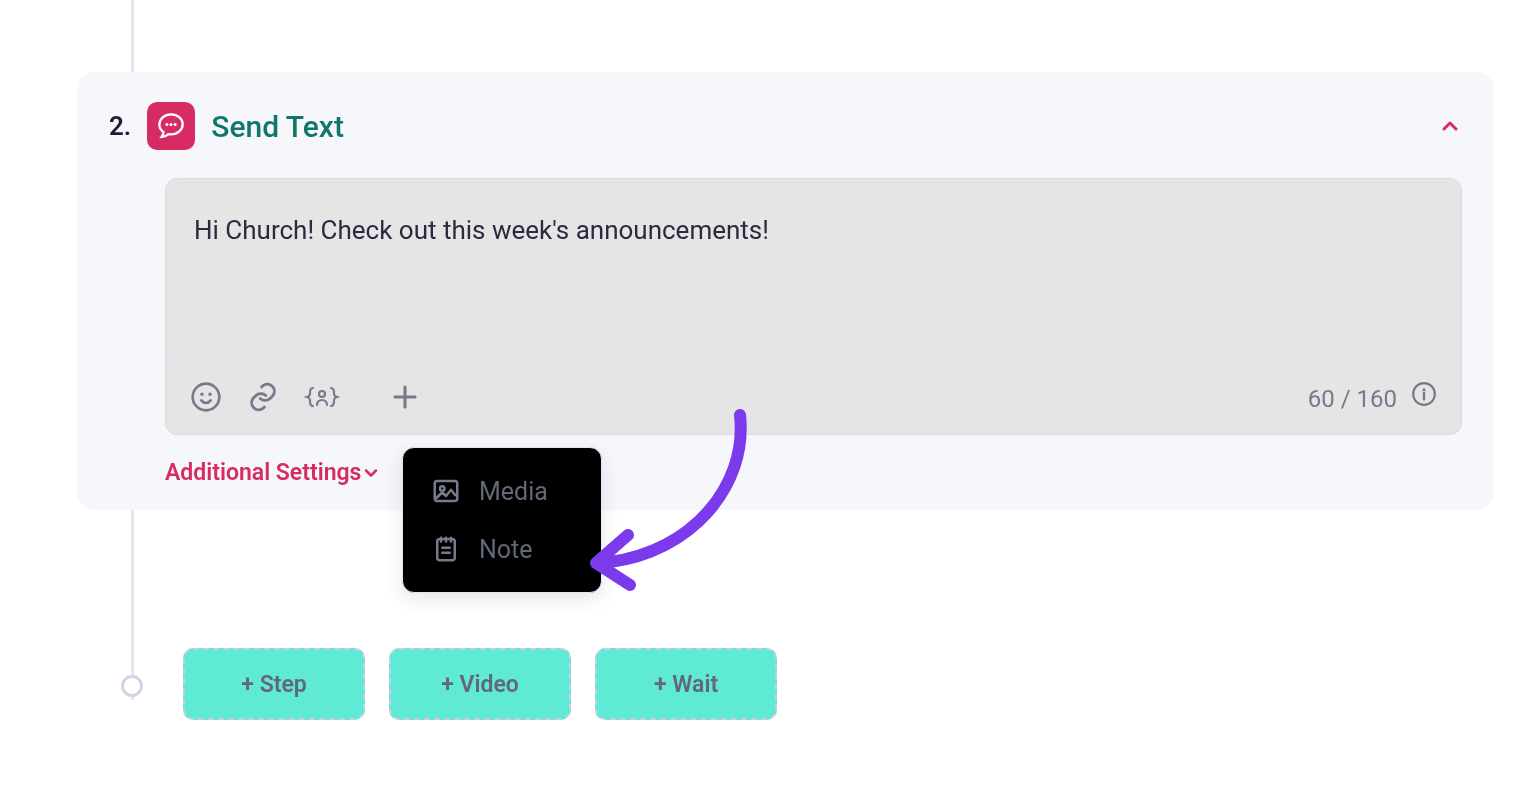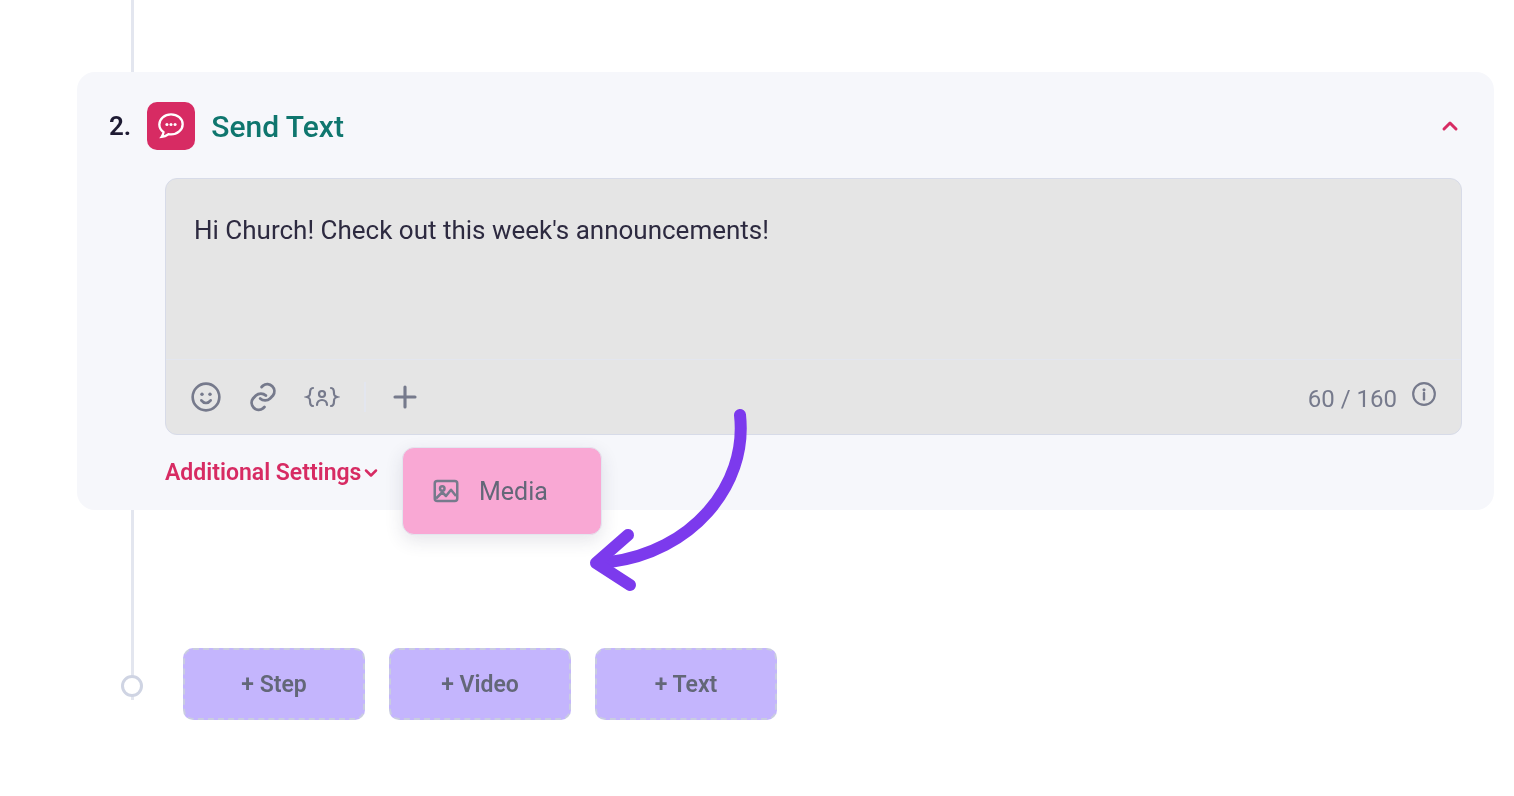--- a/index.html
+++ b/index.html
@@ -117,21 +117,21 @@
     color: #d72b63;
     font-size: 23px;
     font-weight: 600;
     cursor: pointer;
   }
   .popover {
     position: absolute;
     left: 402px;
     top: 447px;
     width: 200px;
-    background: #f9a8d4;
+    background: #000000;
     border: 1.5px solid #e3e6ef;
     border-radius: 12px;
     box-shadow: 0 6px 18px rgba(50,50,80,0.12);
     padding: 14px 0;
     z-index: 10;
   }
   .popover-item {
     display: flex;
     align-items: center;
     gap: 18px;
@@ -160,21 +160,21 @@
     height: 72px;
     border: 2.5px dashed #c9cde0;
     border-radius: 10px;
     display: flex;
     align-items: center;
     justify-content: center;
     font-size: 23px;
     font-weight: 600;
     color: #636778;
     cursor: pointer;
-    background: #c4b5fd;
+    background: #5eead4;
   }
 </style>
 </head>
 <body>
 
 <div class="timeline-line"></div>
 <div class="timeline-node"></div>
 
 <div class="card">
   <div class="card-header">
@@ -251,24 +251,34 @@
   <div class="popover-item">
     <span class="p-icon">
       <svg width="30" height="30" viewBox="0 0 24 24" fill="none">
         <rect x="3" y="4" width="18" height="16" rx="2" stroke="#767a8c" stroke-width="2"></rect>
         <circle cx="9" cy="10" r="1.8" stroke="#767a8c" stroke-width="2"></circle>
         <path d="M4 18l5-5 3 3 4-5 4 5" stroke="#767a8c" stroke-width="2" stroke-linejoin="round"></path>
       </svg>
     </span>
     <span>Media</span>
   </div>
+  <div class="popover-item">
+    <span class="p-icon">
+      <svg width="30" height="30" viewBox="0 0 24 24" fill="none">
+        <rect x="5" y="4" width="14" height="17" rx="2" stroke="#767a8c" stroke-width="2"></rect>
+        <path d="M8 3v3M12 3v3M16 3v3" stroke="#767a8c" stroke-width="2" stroke-linecap="round"></path>
+        <path d="M9 11h6M9 15h6" stroke="#767a8c" stroke-width="2" stroke-linecap="round"></path>
+      </svg>
+    </span>
+    <span>Note</span>
+  </div>
 </div>
 
 <svg class="arrow-annotation" width="190" height="200" viewBox="0 0 190 200">
   <path d="M160 8 C 168 80, 110 145, 30 155" stroke="#7C3AED" stroke-width="12" fill="none" stroke-linecap="round"></path>
   <path d="M48 128 L16 156 L50 178" stroke="#7C3AED" stroke-width="12" fill="none" stroke-linecap="round" stroke-linejoin="round"></path>
 </svg>
 
 <div class="action-row">
   <div class="act-btn">+ Step</div>
   <div class="act-btn">+ Video</div>
-  <div class="act-btn">+ Text</div>
+  <div class="act-btn">+ Wait</div>
 </div>
 
 </body></html>

